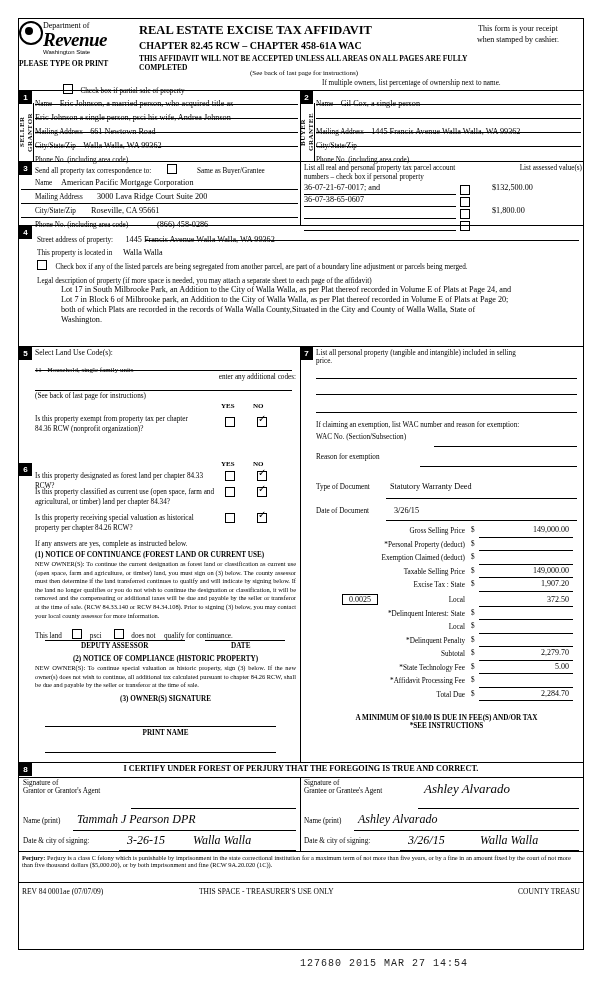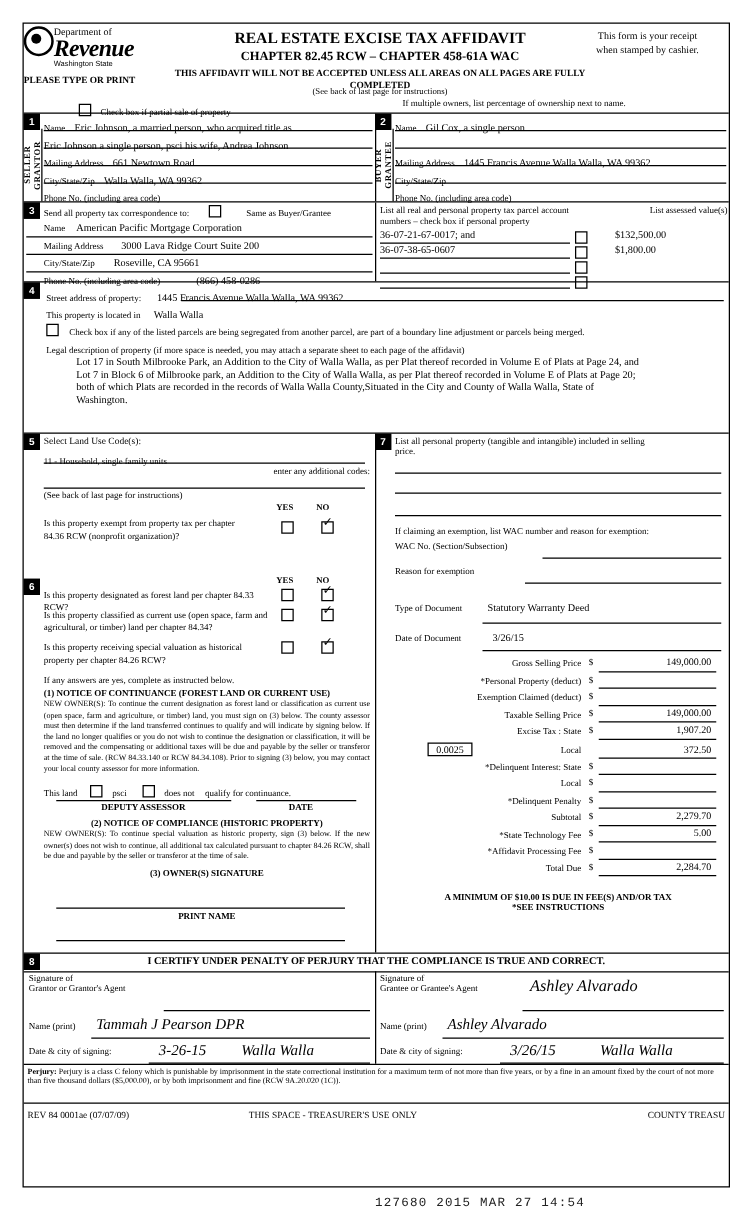--- a/index.html
+++ b/index.html
@@ -7,21 +7,21 @@
   .page{position:relative;width:600px;height:984px;background:#fff;}
   .sheet{position:absolute;left:18px;top:18px;width:564px;height:930px;}
   
   .hdr{position:relative;height:58px;}
   .dept{position:absolute;left:0;top:2px;width:150px;}
   .dept .logoline{font-family:"Liberation Serif",serif;font-size:8px;line-height:9px;}
   .dept .rev{font-family:"Liberation Serif",serif;font-size:19px;font-weight:bold;font-style:italic;letter-spacing:-0.5px;line-height:19px;}
   .dept .state{font-size:6px;}
   .seal{position:absolute;left:0;top:0;width:20px;height:20px;border-radius:50%;border:2px solid #000;}
   .seal:after{content:"";position:absolute;left:4px;top:4px;width:8px;height:8px;border-radius:50%;background:#000;}
-  .title{position:absolute;left:120px;top:4px;width:330px;text-align:center;}
+  .title{position:absolute;left:120px;top:4px;width:330px;text-align:left;}
   .title .t1{font-family:"Liberation Serif",serif;font-size:12.5px;font-weight:bold;}
   .title .t2{font-family:"Liberation Serif",serif;font-size:10px;font-weight:bold;margin-top:2px;}
   .title .t3{font-family:"Liberation Serif",serif;font-size:7.5px;font-weight:bold;margin-top:3px;}
   .receipt{position:absolute;right:0;top:4px;width:130px;text-align:center;font-family:"Liberation Serif",serif;font-size:8px;line-height:11px;}
   .typeprint{position:absolute;left:0;top:40px;font-family:"Liberation Serif",serif;font-size:7.5px;font-weight:bold;}
   .seeback{position:absolute;left:120px;top:50px;width:330px;text-align:center;font-family:"Liberation Serif",serif;font-size:7px;}
   
   .bx{border:1px solid #000;}
   .num{display:inline-block;width:11px;height:11px;border:1px solid #000;background:#000;color:#fff;font-size:8px;font-weight:bold;text-align:center;line-height:11px;vertical-align:top;}
   .cb{display:inline-block;width:8px;height:8px;border:1px solid #000;vertical-align:-1px;position:relative;}
@@ -207,21 +207,21 @@
       <div style="position:absolute;left:0;top:21px;right:0;">
         <div style="position:relative;height:12px;">
           <span class="hand" style="position:absolute;left:4px;top:0;">36-07-21-67-0017; and</span>
           <span class="cb" style="position:absolute;left:160px;top:2px;"></span>
           <span class="hand" style="position:absolute;left:192px;top:0;">$132,500.00</span>
           <div class="uline" style="left:4px;width:152px;bottom:0;"></div>
         </div>
         <div style="position:relative;height:12px;">
           <span class="hand" style="position:absolute;left:4px;top:0;">36-07-38-65-0607</span>
           <span class="cb" style="position:absolute;left:160px;top:2px;"></span>
-          <span class="hand" style="position:absolute;left:192px;top:0;">$1,800.00</span>
+          <span class="hand" style="position:absolute;left:192px;top:11px;">$1,800.00</span>
           <div class="uline" style="left:4px;width:152px;bottom:0;"></div>
         </div>
         <div style="position:relative;height:12px;">
           <span class="cb" style="position:absolute;left:160px;top:2px;"></span>
           <div class="uline" style="left:4px;width:152px;bottom:0;"></div>
         </div>
         <div style="position:relative;height:12px;">
           <span class="cb" style="position:absolute;left:160px;top:2px;"></span>
           <div class="uline" style="left:4px;width:152px;bottom:0;"></div>
         </div>
@@ -451,21 +451,21 @@
           <div class="u" style="left:163px;"></div>
         </div>
         <div class="lbl" style="font-weight:bold;text-align:center;margin-top:12px;">A MINIMUM OF $10.00 IS DUE IN FEE(S) AND/OR TAX</div>
         <div class="lbl" style="font-weight:bold;text-align:center;">*SEE INSTRUCTIONS</div>
       </div>
     </div>
   </div>
 
   <div class="sec8">
     <span class="num" style="position:absolute;left:0;top:0;">8</span>
-    <div style="position:absolute;left:0;top:1px;width:564px;text-align:center;font-family:'Liberation Serif',serif;font-size:8.2px;font-weight:bold;">I CERTIFY UNDER PENALTY OF PERJURY THAT THE COMPLIANCE IS TRUE AND CORRECT.</div>
+    <div style="position:absolute;left:0;top:1px;width:564px;text-align:center;font-family:'Liberation Serif',serif;font-size:8.2px;font-weight:bold;">I CERTIFY UNDER FOREST OF PERJURY THAT THE FOREGOING IS TRUE AND CORRECT.</div>
     <div style="position:absolute;left:0;top:14px;width:564px;border-top:1px solid #000;"></div>
     <div class="sig sigL" style="top:14px;height:74px;">
       <div style="position:absolute;left:4px;top:2px;right:4px;">
         <div class="lbl">Signature of</div>
         <div style="position:relative;height:26px;">
           <span class="lbl" style="position:absolute;left:0;top:0;">Grantor or Grantor's Agent</span>
           <span class="script" style="position:absolute;left:116px;top:-2px;"></span>
           <div class="uline" style="left:108px;right:0;bottom:4px;"></div>
         </div>
         <div style="position:relative;height:20px;">

